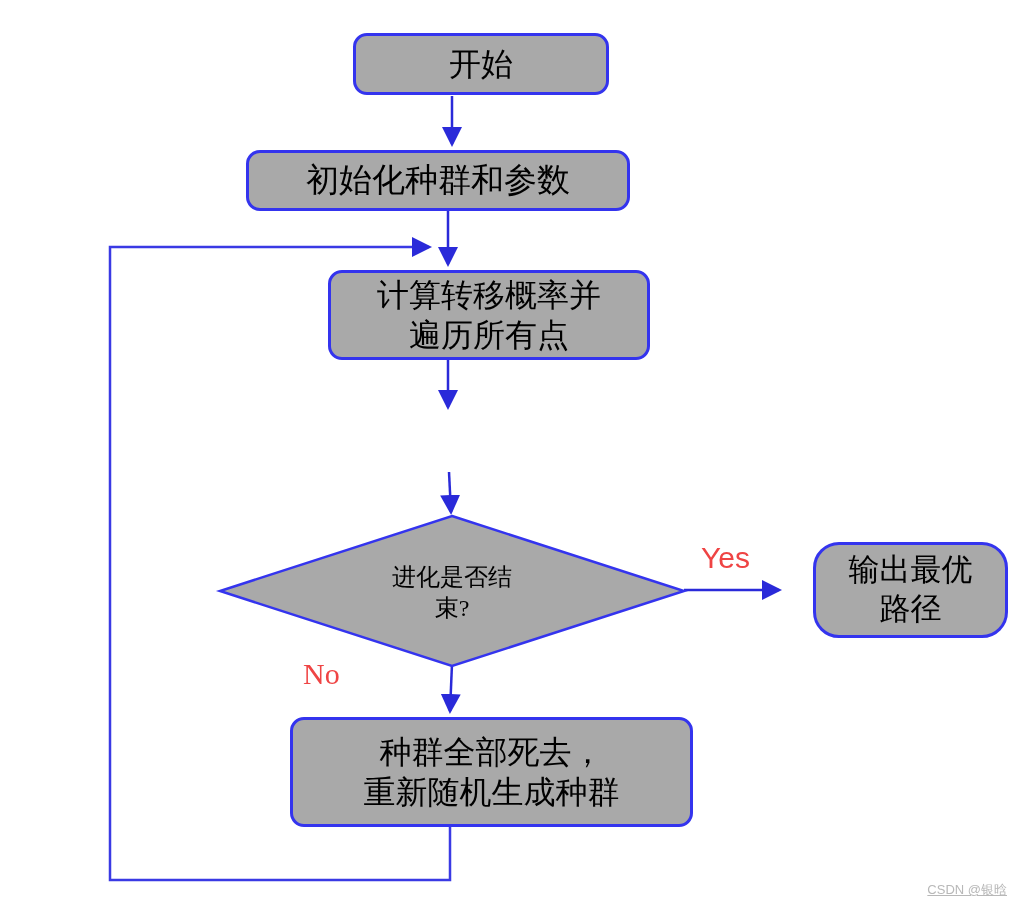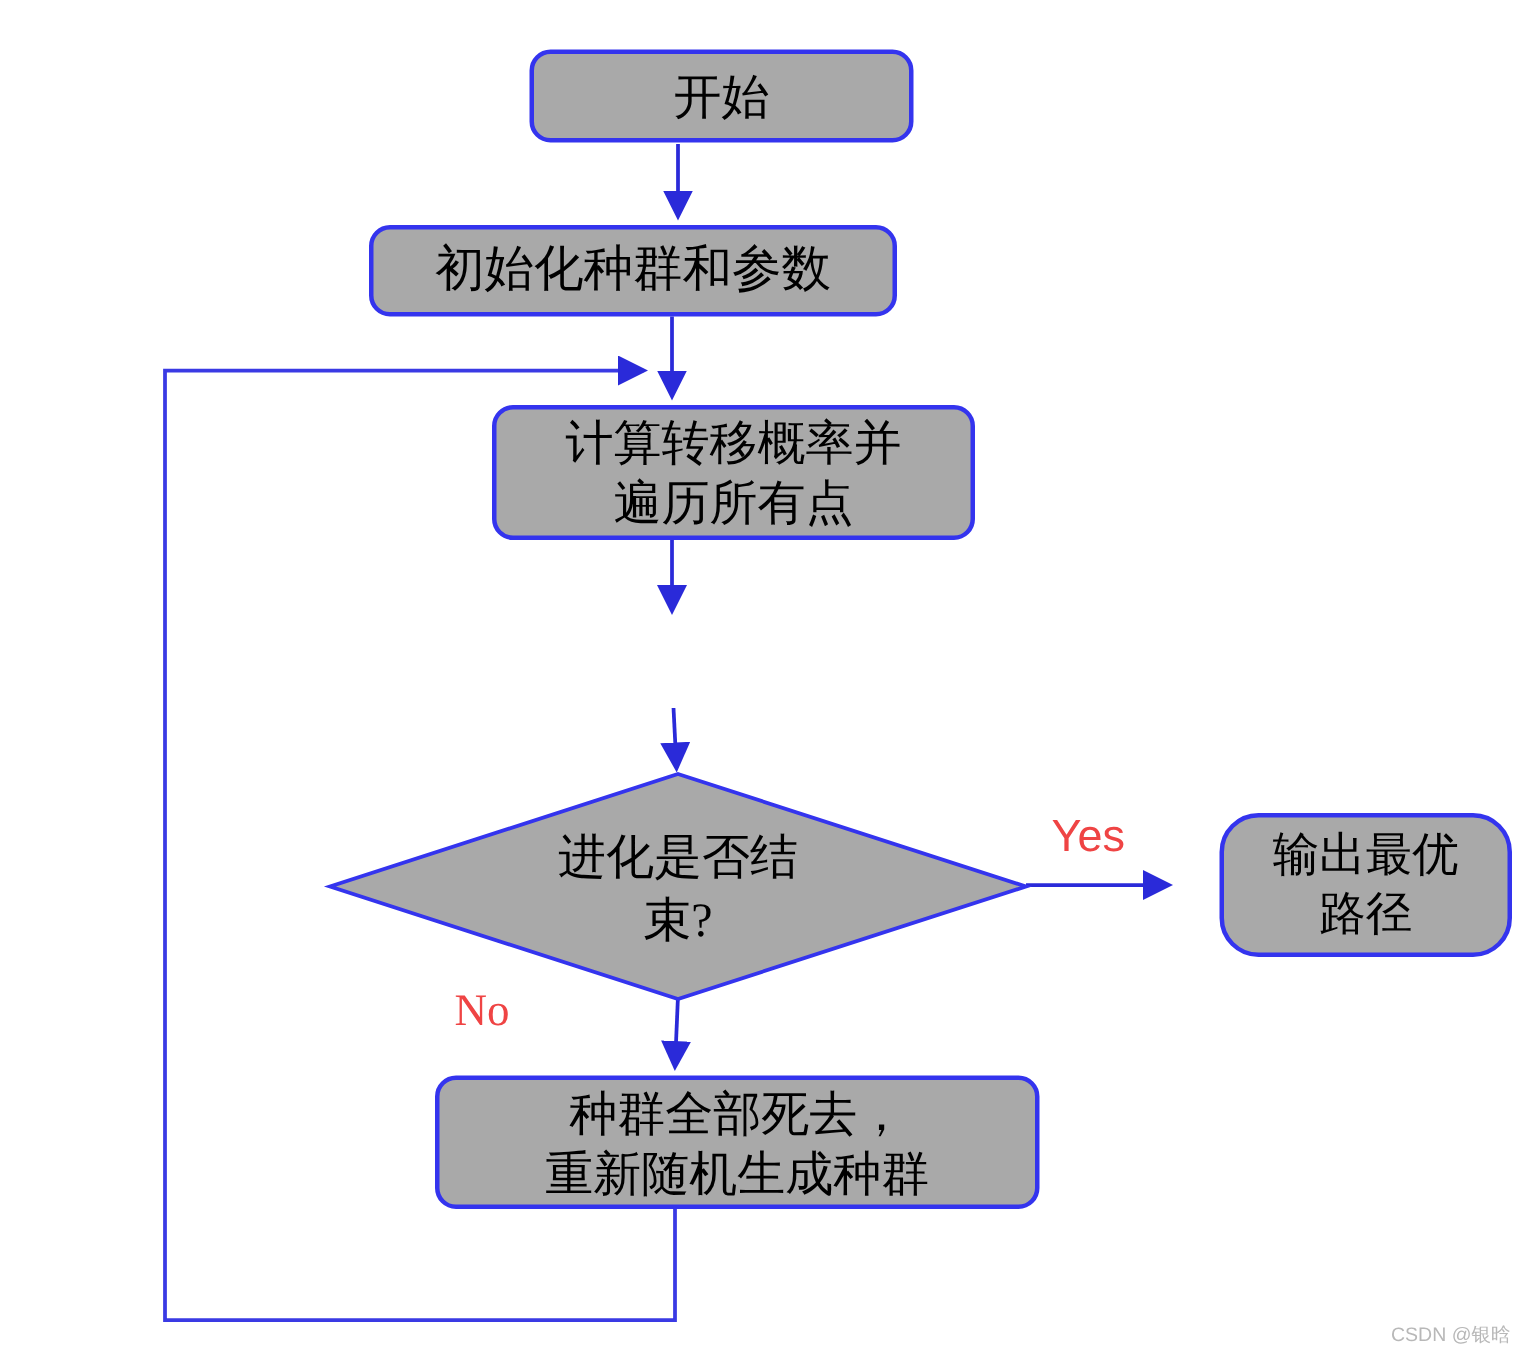--- a/index.html
+++ b/index.html
@@ -30,46 +30,47 @@
     align-items: center;
     justify-content: center;
     text-align: center;
     color: #000000;
     white-space: pre-line;
     line-height: 1.25;
     margin-left: 28px;
   }
   .node-label { white-space: pre-line; }
   #node-start          { left: 325px; top: 33px;  width: 256px; height: 62px; font-size: 32px; }
-  #node-init           { left: 218px; top: 150px; width: 352px; height: 61px; font-size: 33px; }
+  #node-init           { left: 218px; top: 150px; width: 384px; height: 61px; font-size: 33px; }
   #node-compute        { left: 300px; top: 270px; width: 322px; height: 90px; font-size: 32px; }
   #node-update         { left: 278px; top: 413px; width: 367px; height: 59px; font-size: 33px; }
   #node-output         { left: 785px; top: 542px; width: 195px; height: 96px; font-size: 31px; border-radius: 26px; }
-  #node-regen          { left: 262px; top: 717px; width: 403px; height: 89px; font-size: 32px; }
+  #node-regen          { left: 262px; top: 717px; width: 403px; height: 110px; font-size: 32px; }
   #decision-label {
     position: absolute;
     left: 310px; top: 550px; width: 284px; height: 86px;
     display: flex; align-items: center; justify-content: center;
-    text-align: center; font-size: 32px; color: #000000;
+    text-align: center; font-size: 24px; color: #000000;
     white-space: pre-line; line-height: 1.3;
   }
   .edge-label {
     position: absolute;
     font-family: "Liberation Sans", "DejaVu Sans", sans-serif;
     font-size: 30px;
     color: #ef4444;
   }
   #edge-label-yes { left: 701px; top: 541px; }
   #edge-label-no  { left: 303px; top: 657px; font-family: Liberation Serif, serif; }
   #watermark {
     position: absolute;
     right: 7px; bottom: 9px;
     font-family: "Liberation Sans", "DejaVu Sans", sans-serif;
     font-size: 13px;
     color: #b8b8b8;
+    text-decoration: underline;
   }
 </style>
 </head>
 <body>
 
 <div id="canvas">
 
   <svg id="connectors" viewBox="0 0 1014 908" xmlns="http://www.w3.org/2000/svg">
     <defs>
       <marker id="arrowhead" viewBox="0 0 10 10" refX="8.5" refY="5" markerWidth="8" markerHeight="8" orient="auto-start-reverse">

